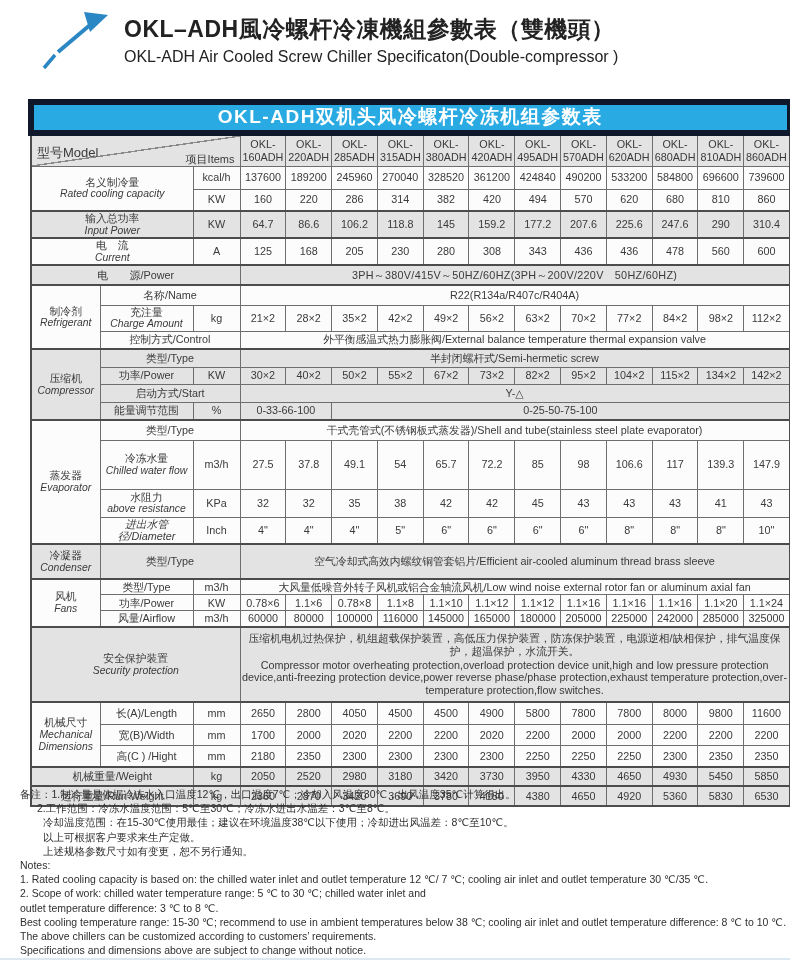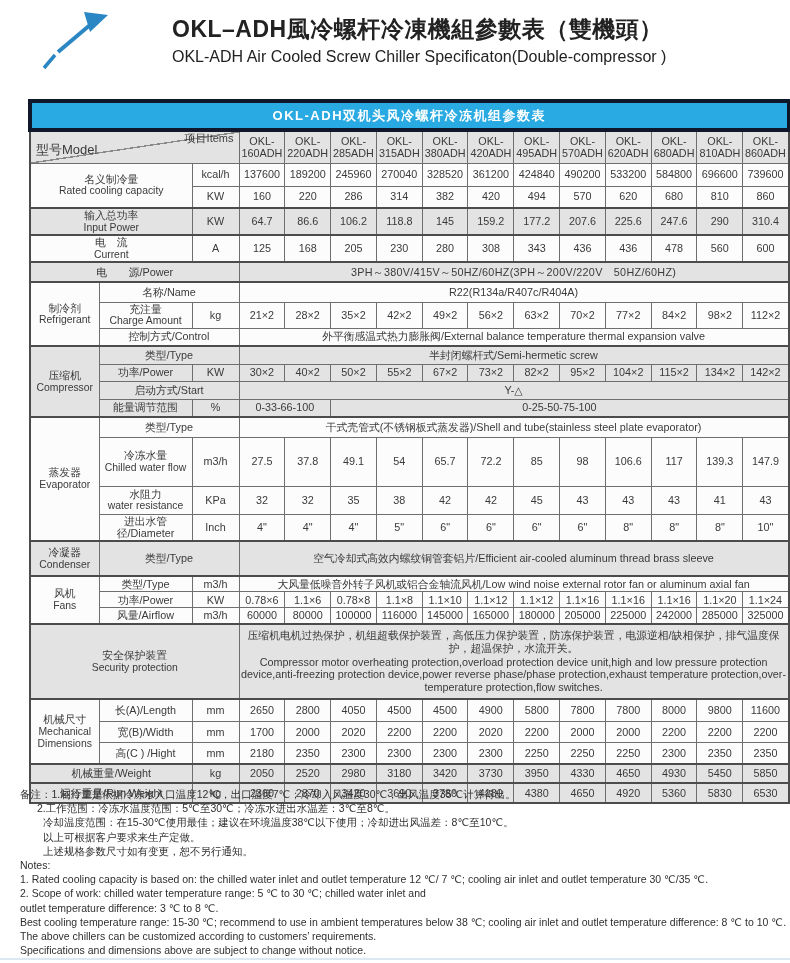--- a/index.html
+++ b/index.html
@@ -2,21 +2,21 @@
 <html><head>
 <meta charset="utf-8">
 <style>
   html,body { margin:0; padding:0; }
   body {
     width:790px; height:963px; background:#ffffff; position:relative;
     font-family:"Liberation Sans","DejaVu Sans",sans-serif; color:#333;
     overflow:hidden;
   }
   
-  .page-header { position:absolute; top:8px; left:38px; display:flex;gap:48px; }
+  .page-header { position:absolute; top:8px; left:38px; display:flex; }
   .logo { width:78px; height:62px; flex:0 0 78px; }
   .titles { margin-left:8px; }
   .title-cn { font-size:23px; font-weight:bold; color:#222; letter-spacing:0.5px; margin-top:6px; }
   .title-en { font-size:16px; color:#222; margin-top:3px; }
 
   
   table.spec {
     position:absolute; top:99px; left:28px; width:759px;
     border-collapse:collapse; table-layout:fixed;
     border:2px solid #4c4c4c;
@@ -24,34 +24,34 @@
   table.spec td {
     border:1px solid #6e6e6e; text-align:center; vertical-align:middle;
     font-size:10.8px; padding:0 1px; color:#3a3a3a; overflow:hidden;
     line-height:1.18;
   }
   tr.gray td { background:#e3e3e3; }
   tr.white td { background:#fcfcfc; }
   tr.gs td { border-top:2px solid #4c4c4c; }   
 
   tr.banner td {
-    background:#29aae2; color:#ffffff; font-size:13px; font-weight:bold;
-    letter-spacing:1.5px; border:4px solid #0f172a; height:25px;
+    background:#29aae2; color:#ffffff; font-size:19px; font-weight:bold;
+    letter-spacing:1.5px; border:6px solid #0f172a; height:25px;
   }
   .corner { position:relative; padding:0; }
   .diag {
     position:absolute; inset:0;
     background:linear-gradient(to bottom right,
       transparent calc(50% - 0.7px), #8a8a8a calc(50% - 0.7px),
       #8a8a8a calc(50% + 0.7px), transparent calc(50% + 0.7px));
   }
   .c-model { position:absolute; left:5px; bottom:5px; font-size:13px; }
-  .c-items { position:absolute; right:5px; top:0; font-size:11px; }
+  .c-items { position:absolute; right:5px; top:17px; font-size:11px; }
   .model-cell { font-size:10.4px; line-height:1.2; word-break:normal; }
-  .lab .en, .lab2 { font-size:10.4px; }
+  .lab .en, .lab2 { font-size:10.4px;font-style:italic; }
   .sec { text-align:center; padding:3px 0 !important; font-size:10.4px; line-height:1.32; }
   .sec .cnp { margin-bottom:1px; }
   .span-val { letter-spacing:0.3px; }
 
   
   .notes { position:absolute; top:787px; left:20px; right:24px; font-size:10.5px; line-height:14.2px; color:#2f2f2f; }
   .notes div { white-space:nowrap; }
   .ind1 { padding-left:17px; }
   .ind2 { padding-left:23px; }
   .bottom-line { position:absolute; left:0; right:0; bottom:3px; height:2px; background:#dce9f2; }
@@ -274,21 +274,21 @@
         <td class="v">85</td>
         <td class="v">98</td>
         <td class="v">106.6</td>
         <td class="v">117</td>
         <td class="v">139.3</td>
         <td class="v">147.9</td>
       </tr>
   <tr class="white" style="height:28px">
     <td class="lab">
       <div>水阻力</div>
-      <div class="en">water resistance</div>
+      <div class="en">above resistance</div>
     </td>
     <td>KPa</td>
   <td class="v">32</td>
         <td class="v">32</td>
         <td class="v">35</td>
         <td class="v">38</td>
         <td class="v">42</td>
         <td class="v">42</td>
         <td class="v">45</td>
         <td class="v">43</td>

